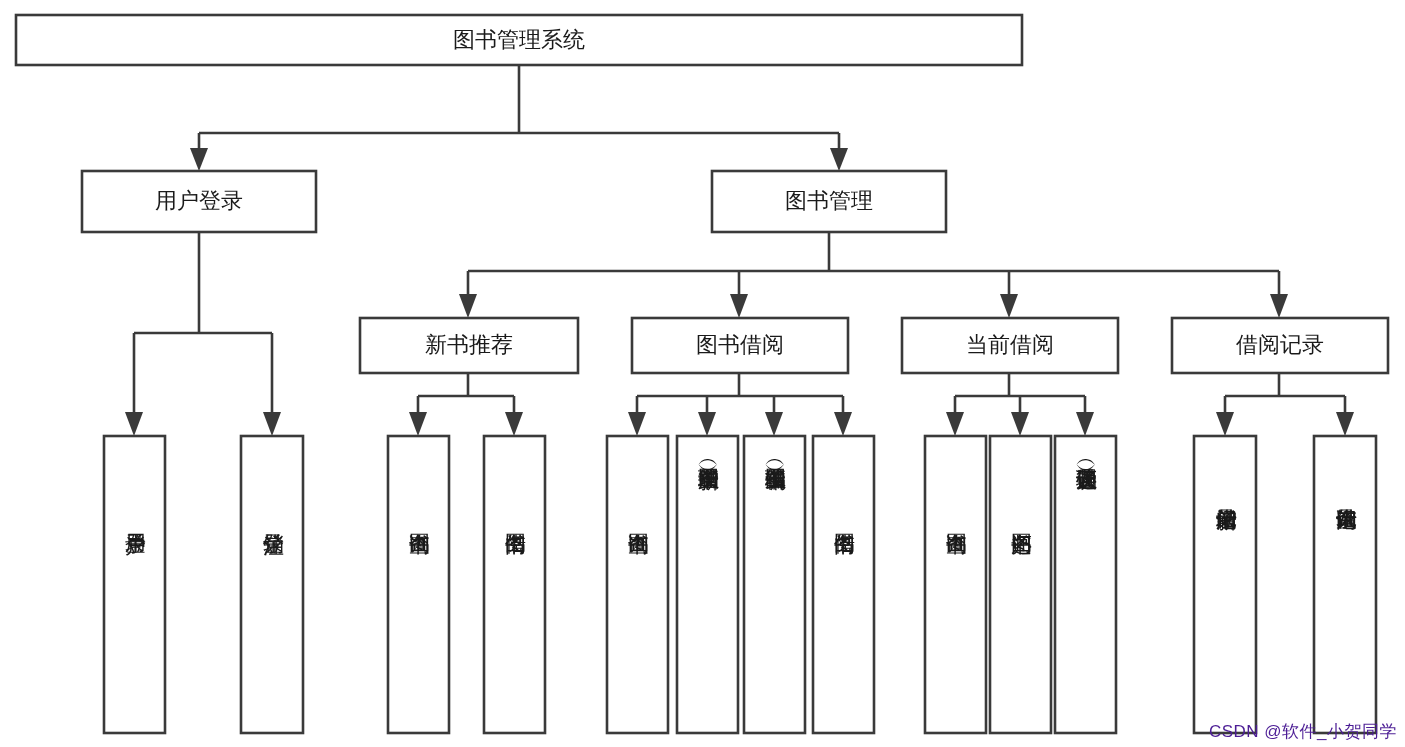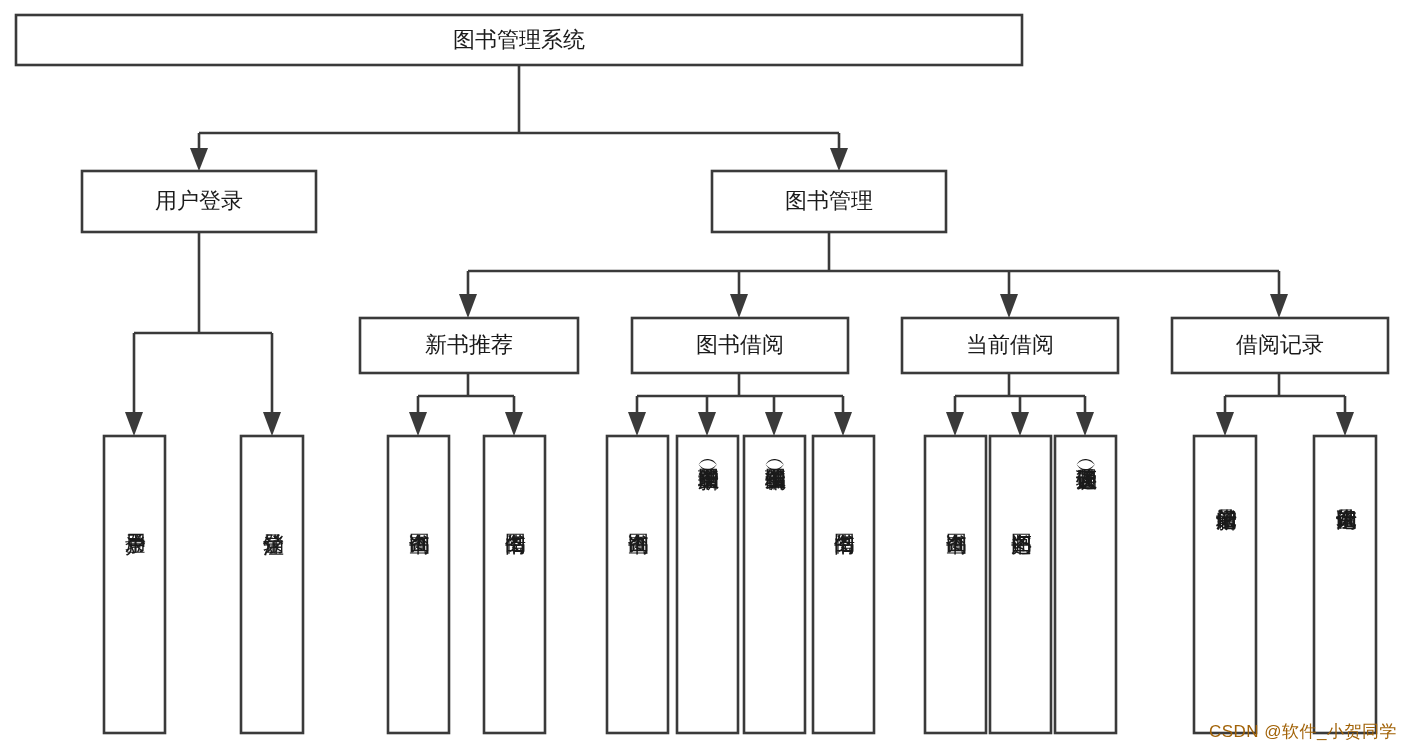--- a/index.html
+++ b/index.html
@@ -53,21 +53,21 @@
   }
   .label-v {
     font-size: 21px;
   }
   .watermark {
     position: absolute;
     right: 8px;
     bottom: 4px;
     font-family: "Liberation Sans", "DejaVu Sans", sans-serif;
     font-size: 17px;
-    color: #a16207;
+    color: #4c1d95;
     letter-spacing: 0.5px;
     white-space: nowrap;
     user-select: none;
   }
 </style>
 </head>
 <body>
 
 <div id="diagram-root">
   <svg class="diagram" viewBox="0 0 1405 747" xmlns="http://www.w3.org/2000/svg">

